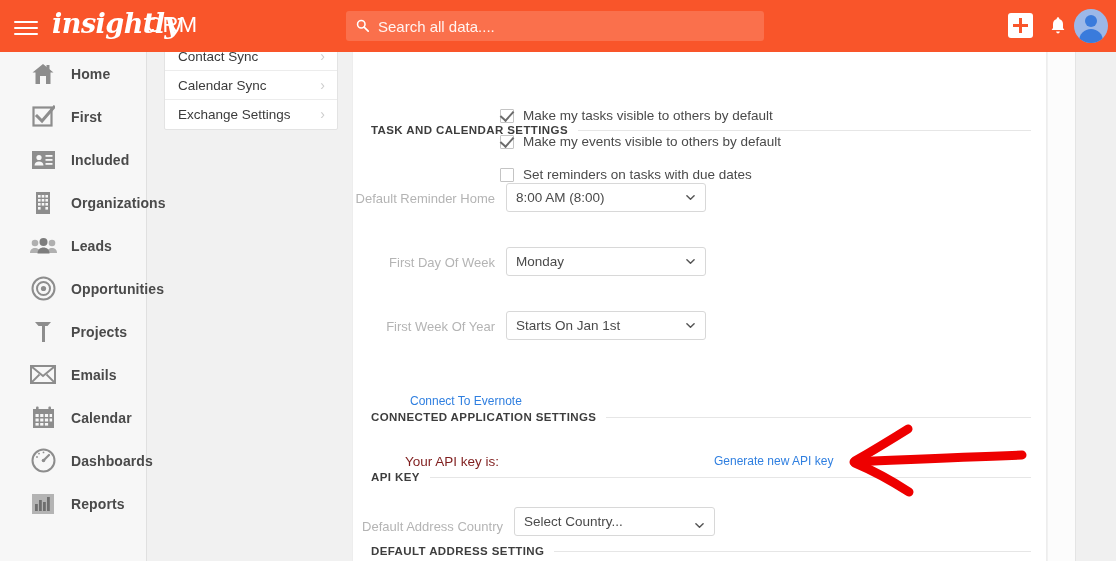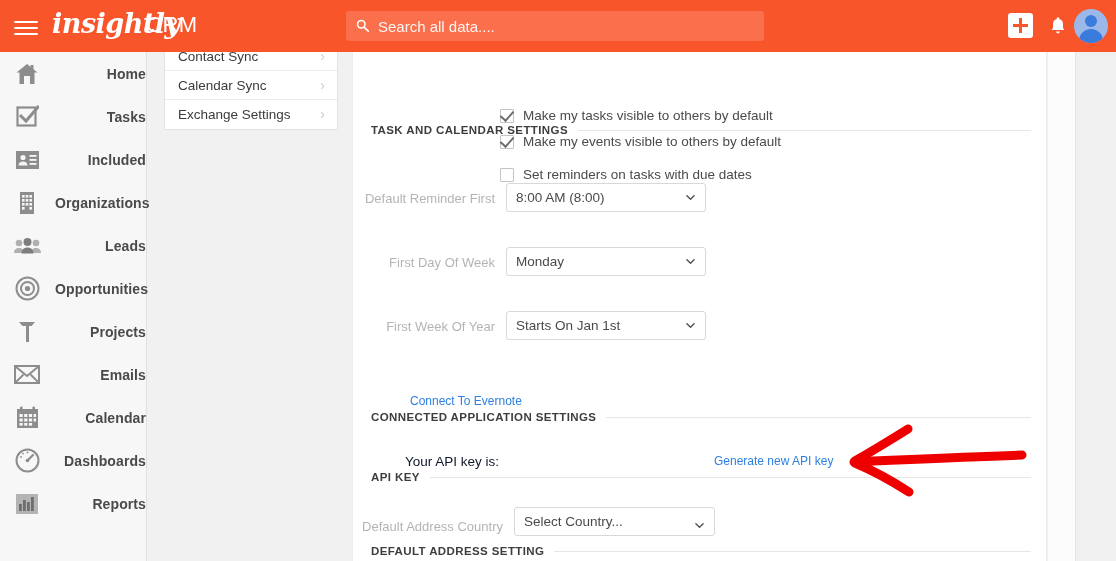--- a/index.html
+++ b/index.html
@@ -70,21 +70,21 @@
     width: 24px; height: 18px; border-radius: 12px 12px 0 0; background: #3a7bdc;
   }
 
   
   .sidebar {
     position: absolute; left: 0; top: 52px; width: 147px; height: 509px;
     background: #f7f7f7; border-right: 1px solid #e0e0e0; z-index: 30;
   }
   .nav-item {
     position: relative; height: 43px; display: flex; align-items: center;
-    padding-left: 12px; cursor: pointer; justify-content: space-between;
+    padding-left: 28px; cursor: pointer;
   }
   .nav-item .nico {
     width: 30px; height: 28px; flex: 0 0 30px;
     display: flex; align-items: center; justify-content: center;
   }
   .nav-item .nlabel {
     margin-left: 13px; font-size: 14px; color: #4a4a4a; font-weight: bold;
     letter-spacing: 0.1px;
   }
 
@@ -160,21 +160,21 @@
     line-height: 27px;
   }
   .caret {
     position: absolute; pointer-events: none; width: 9px; height: 9px;
   }
 
   .link {
     position: absolute; font-size: 12px; color: #2f7fe0; cursor: pointer;
   }
   .plain {
-    position: absolute; font-size: 13.5px; color: #0f172a; text-align: right;
+    position: absolute; font-size: 13.5px; color: #7f1d1d; text-align: right;
   }
   .apikey-blur {
     position: absolute; left: 496px; top: 453px; width: 205px; height: 14px;
     background: linear-gradient(90deg,
       rgba(190,190,190,0.55) 0 46px, rgba(255,255,255,0) 46px 56px,
       rgba(190,190,190,0.55) 56px 80px, rgba(255,255,255,0) 80px 90px,
       rgba(190,190,190,0.55) 90px 112px, rgba(255,255,255,0) 112px 122px,
       rgba(190,190,190,0.55) 122px 152px, rgba(255,255,255,0) 152px 160px,
       rgba(190,190,190,0.55) 160px 205px);
     filter: blur(3px);
@@ -244,21 +244,21 @@
       <span class="nlabel">Home</span>
     </div>
 
     <div class="nav-item">
       <span class="nico">
         <svg width="23" height="23" viewBox="0 0 23 23">
           <rect x="1.5" y="2.5" width="18" height="18" fill="none" stroke="#8d8d8d" stroke-width="2.2"></rect>
           <path d="M5 11 L10 16 L22 2" fill="none" stroke="#8d8d8d" stroke-width="3" stroke-linecap="square"></path>
         </svg>
       </span>
-      <span class="nlabel">Tasks</span>
+      <span class="nlabel">First</span>
     </div>
 
     <div class="nav-item">
       <span class="nico">
         <svg width="25" height="20" viewBox="0 0 25 20">
           <rect x="1" y="1" width="23" height="18" fill="#8d8d8d"></rect>
           <circle cx="8" cy="7.5" r="2.6" fill="#f7f7f7"></circle>
           <path d="M3.5 15.5c0-2.6 2-4 4.5-4s4.5 1.4 4.5 4z" fill="#f7f7f7"></path>
           <rect x="14.5" y="5" width="7" height="1.8" fill="#f7f7f7"></rect>
           <rect x="14.5" y="9" width="7" height="1.8" fill="#f7f7f7"></rect>
@@ -428,21 +428,21 @@
     <div class="cbrow" style="left:147px; top:93px;">
       <span class="cbox on"></span>
       <span class="cblabel">Make my events visible to others by default</span>
     </div>
     <div class="cbrow" style="left:147px; top:126px;">
       <span class="cbox"></span>
       <span class="cblabel">Set reminders on tasks with due dates</span>
     </div>
 
     <div class="frow">
-      <div class="flabel" style="left:0px; top:149px; width:142px;">Default Reminder First</div>
+      <div class="flabel" style="left:0px; top:149px; width:142px;">Default Reminder Home</div>
       <select class="fsel" style="left:153px; top:142px; width:200px;">
         <option>8:00 AM (8:00)</option>
       </select>
       <svg class="caret" style="left:333px; top:152px;" viewBox="0 0 10 10">
         <path d="M1 3 L5 7 L9 3" fill="none" stroke="#555" stroke-width="1.6" stroke-linecap="round" stroke-linejoin="round"></path>
       </svg>
     </div>
 
     <div class="frow">
       <div class="flabel" style="left:0px; top:213px; width:142px;">First Day Of Week</div>

